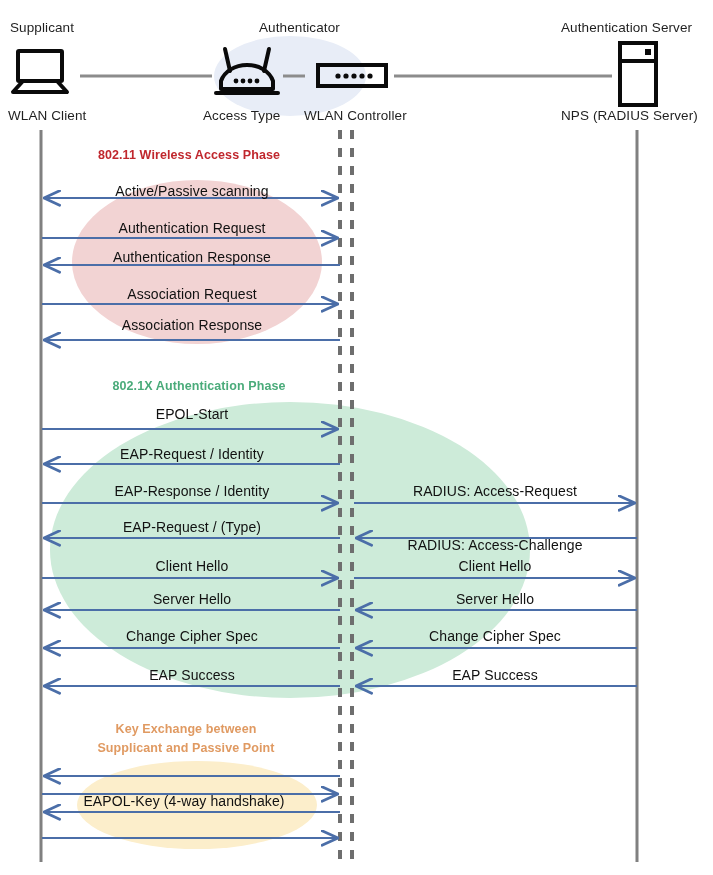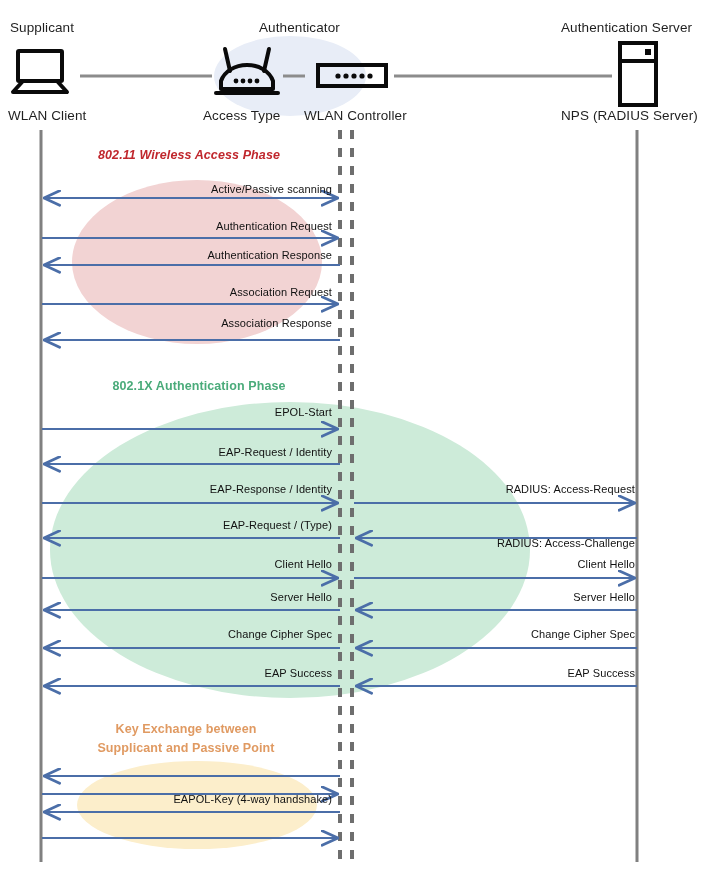--- a/index.html
+++ b/index.html
@@ -43,24 +43,24 @@
   .phase-label {
     position: absolute;
     font-size: 12.5px;
     font-weight: 600;
     white-space: nowrap;
     text-align: center;
     letter-spacing: 0.1px;
   }
   .msg-label {
     position: absolute;
-    font-size: 11px;
+    font-size: 14px;
     color: #111111;
     white-space: nowrap;
-    text-align: right;
+    text-align: center;
     letter-spacing: 0.1px;
   }
   .icon-box {
     position: absolute;
   }
 </style>
 </head>
 <body>
 
 <div id="canvas">
@@ -165,21 +165,21 @@
     </g>
 
     <g stroke="#4b6ea8" stroke-width="2">
       <line x1="44" y1="776" x2="340" y2="776" marker-start="url(#ah-l)"></line>
       <line x1="42" y1="794" x2="338" y2="794" marker-end="url(#ah-r)"></line>
       <line x1="44" y1="812" x2="340" y2="812" marker-start="url(#ah-l)"></line>
       <line x1="42" y1="838" x2="338" y2="838" marker-end="url(#ah-r)"></line>
     </g>
   </svg>
 
-  <div class="phase-label" style="left:49px; top:148px; width:280px; color:#c0272d;font-style:italic;">802.11 Wireless Access Phase</div>
+  <div class="phase-label" style="left:49px; top:148px; width:280px; color:#c0272d;">802.11 Wireless Access Phase</div>
 
   <div class="phase-label" style="left:59px; top:379px; width:280px; color:#4aab7a;">802.1X Authentication Phase</div>
 
   <div class="phase-label" style="left:46px; top:722px; width:280px; color:#e09a62;text-align:center;">Key Exchange between</div>
   <div class="phase-label" style="left:46px; top:741px; width:280px; color:#e09a62;">Supplicant and Passive Point</div>
 
   <div class="msg-label" style="left:52px; top:183px; width:280px;">Active/Passive scanning</div>
   <div class="msg-label" style="left:52px; top:220px; width:280px;">Authentication Request</div>
   <div class="msg-label" style="left:52px; top:249px; width:280px;">Authentication Response</div>
   <div class="msg-label" style="left:52px; top:286px; width:280px;">Association Request</div>
@@ -194,15 +194,15 @@
   <div class="msg-label" style="left:52px; top:628px; width:280px;">Change Cipher Spec</div>
   <div class="msg-label" style="left:52px; top:667px; width:280px;">EAP Success</div>
 
   <div class="msg-label" style="left:355px; top:483px; width:280px;">RADIUS: Access-Request</div>
   <div class="msg-label" style="left:355px; top:519px; width:280px;margin-top:18px;">RADIUS: Access-Challenge</div>
   <div class="msg-label" style="left:355px; top:558px; width:280px;">Client Hello</div>
   <div class="msg-label" style="left:355px; top:591px; width:280px;">Server Hello</div>
   <div class="msg-label" style="left:355px; top:628px; width:280px;">Change Cipher Spec</div>
   <div class="msg-label" style="left:355px; top:667px; width:280px;">EAP Success</div>
 
-  <div class="msg-label" style="left:52px; top:793px; width:280px;">EAPOL-Key (4-way handshake)</div>
+  <div class="msg-label" style="left:44px; top:793px; width:280px;">EAPOL-Key (4-way handshake)</div>
 
 </div>
 
 </body></html>

